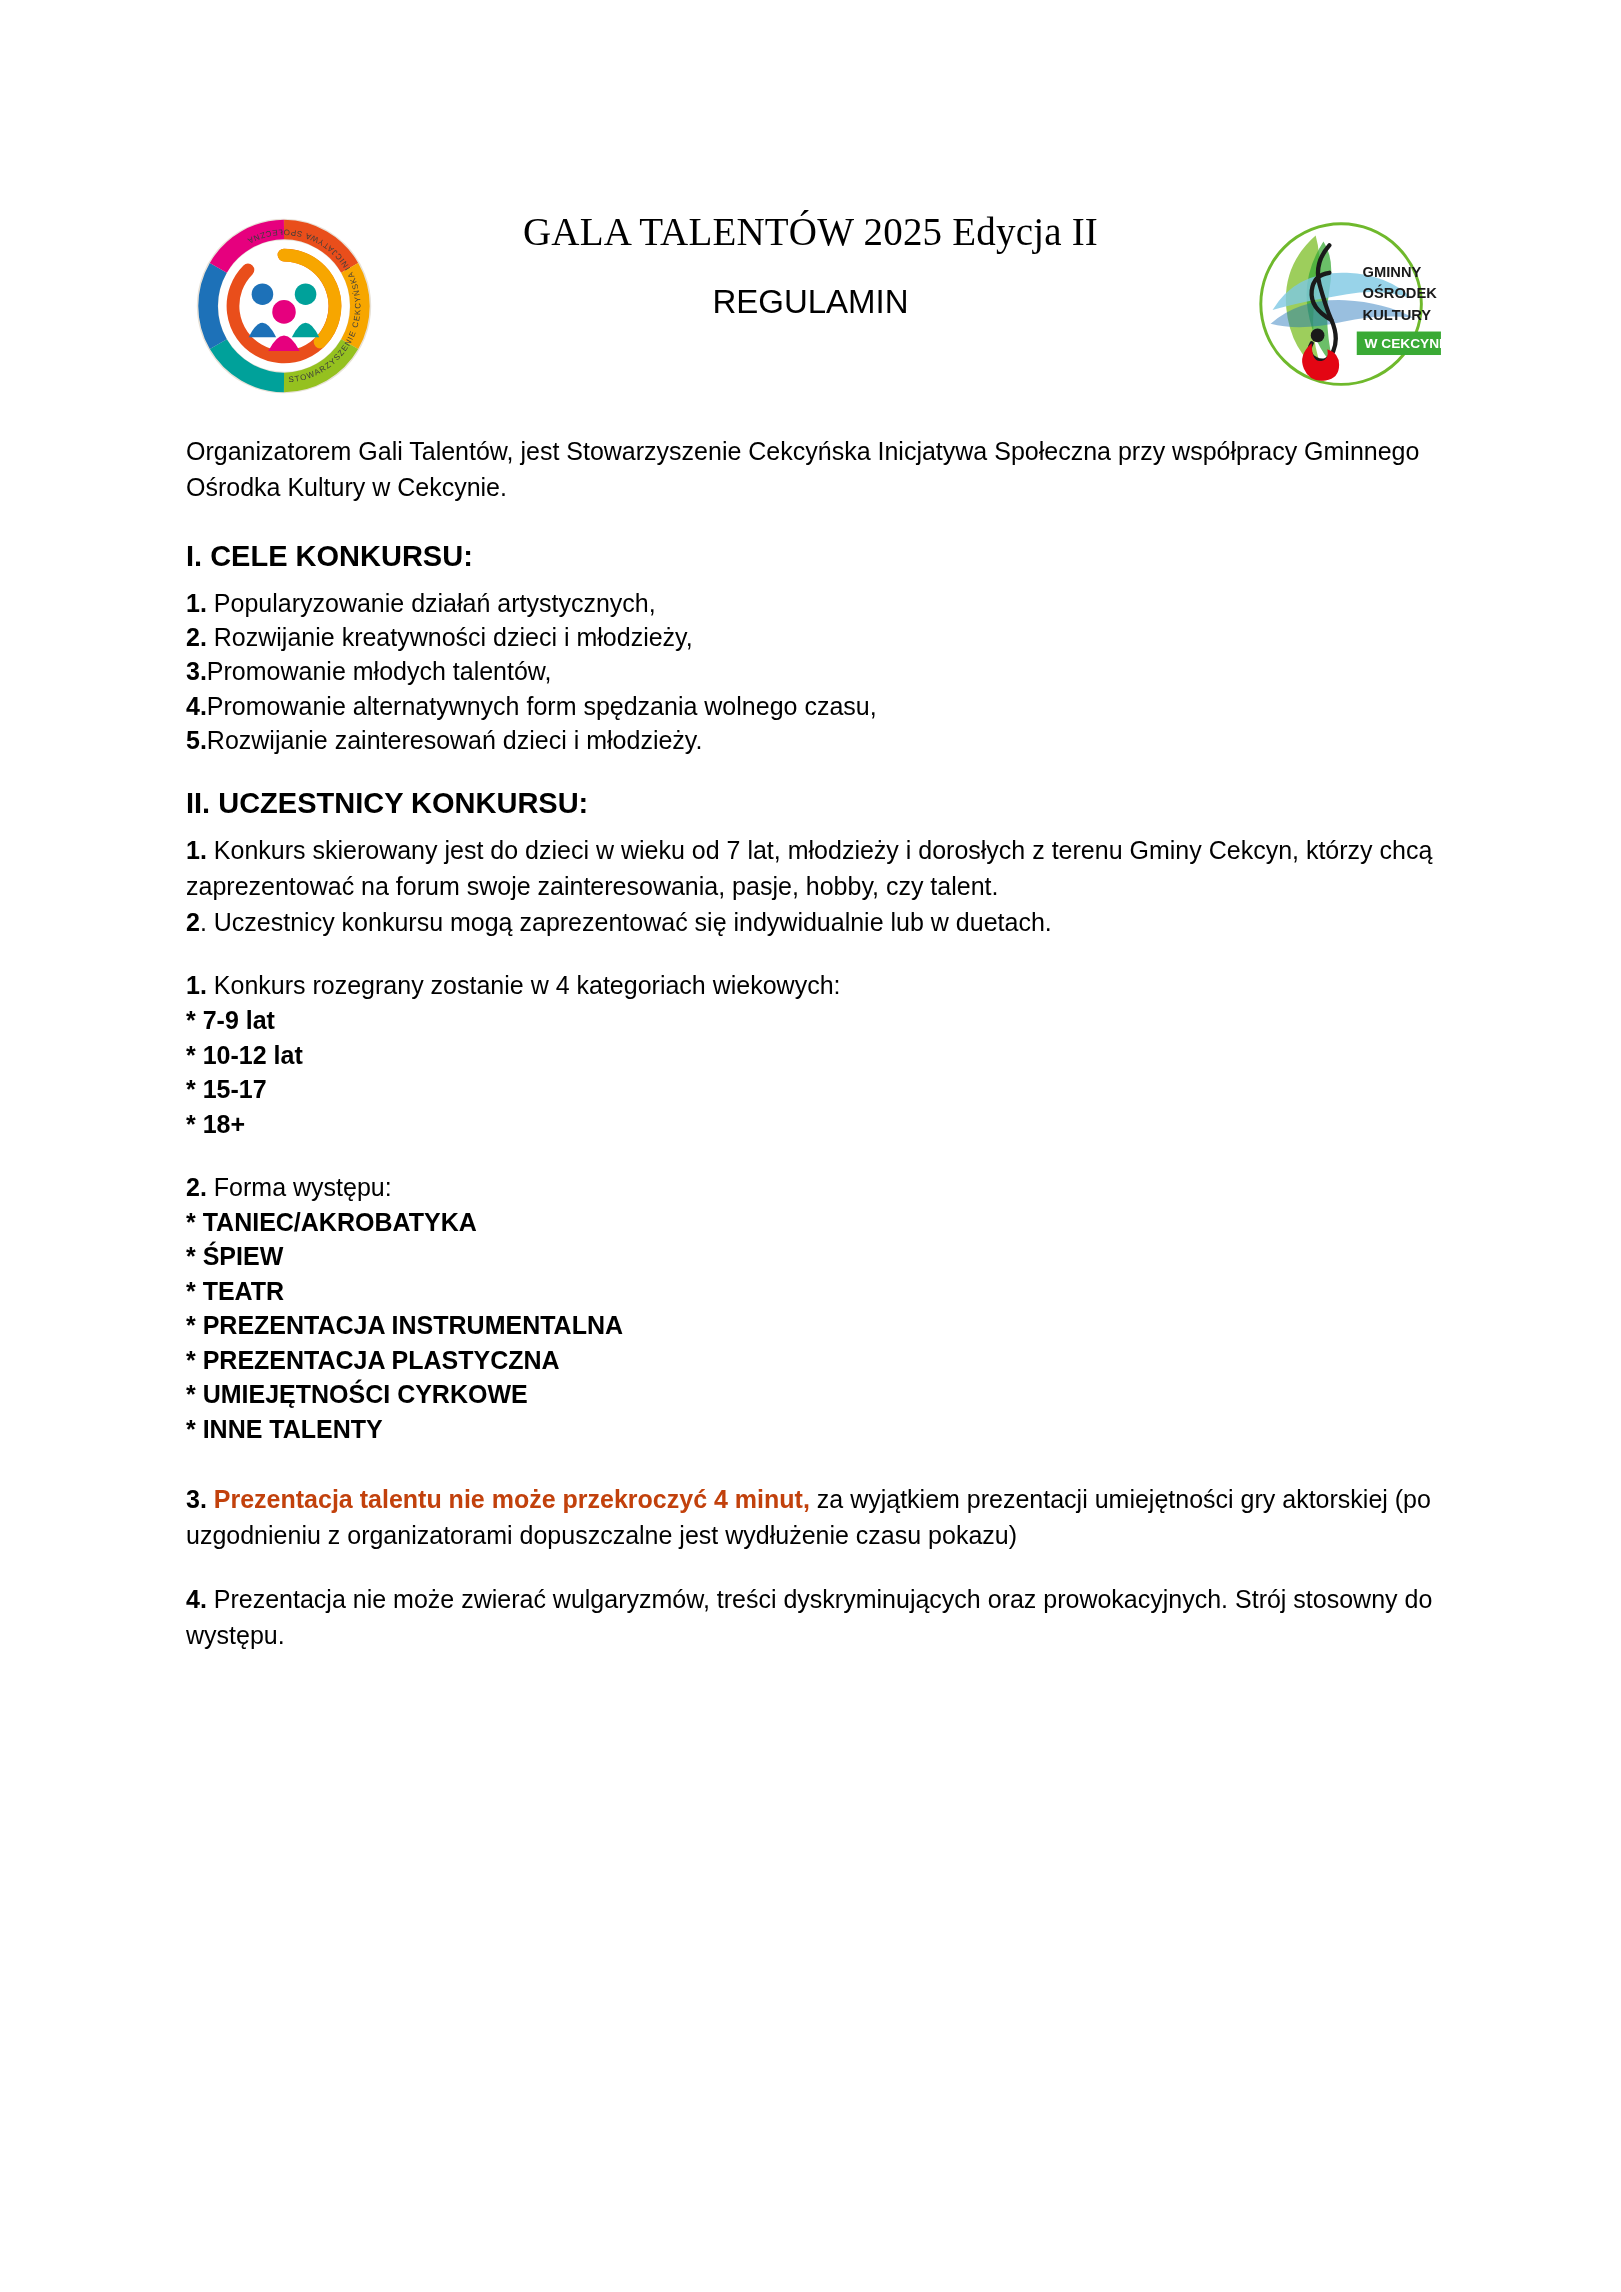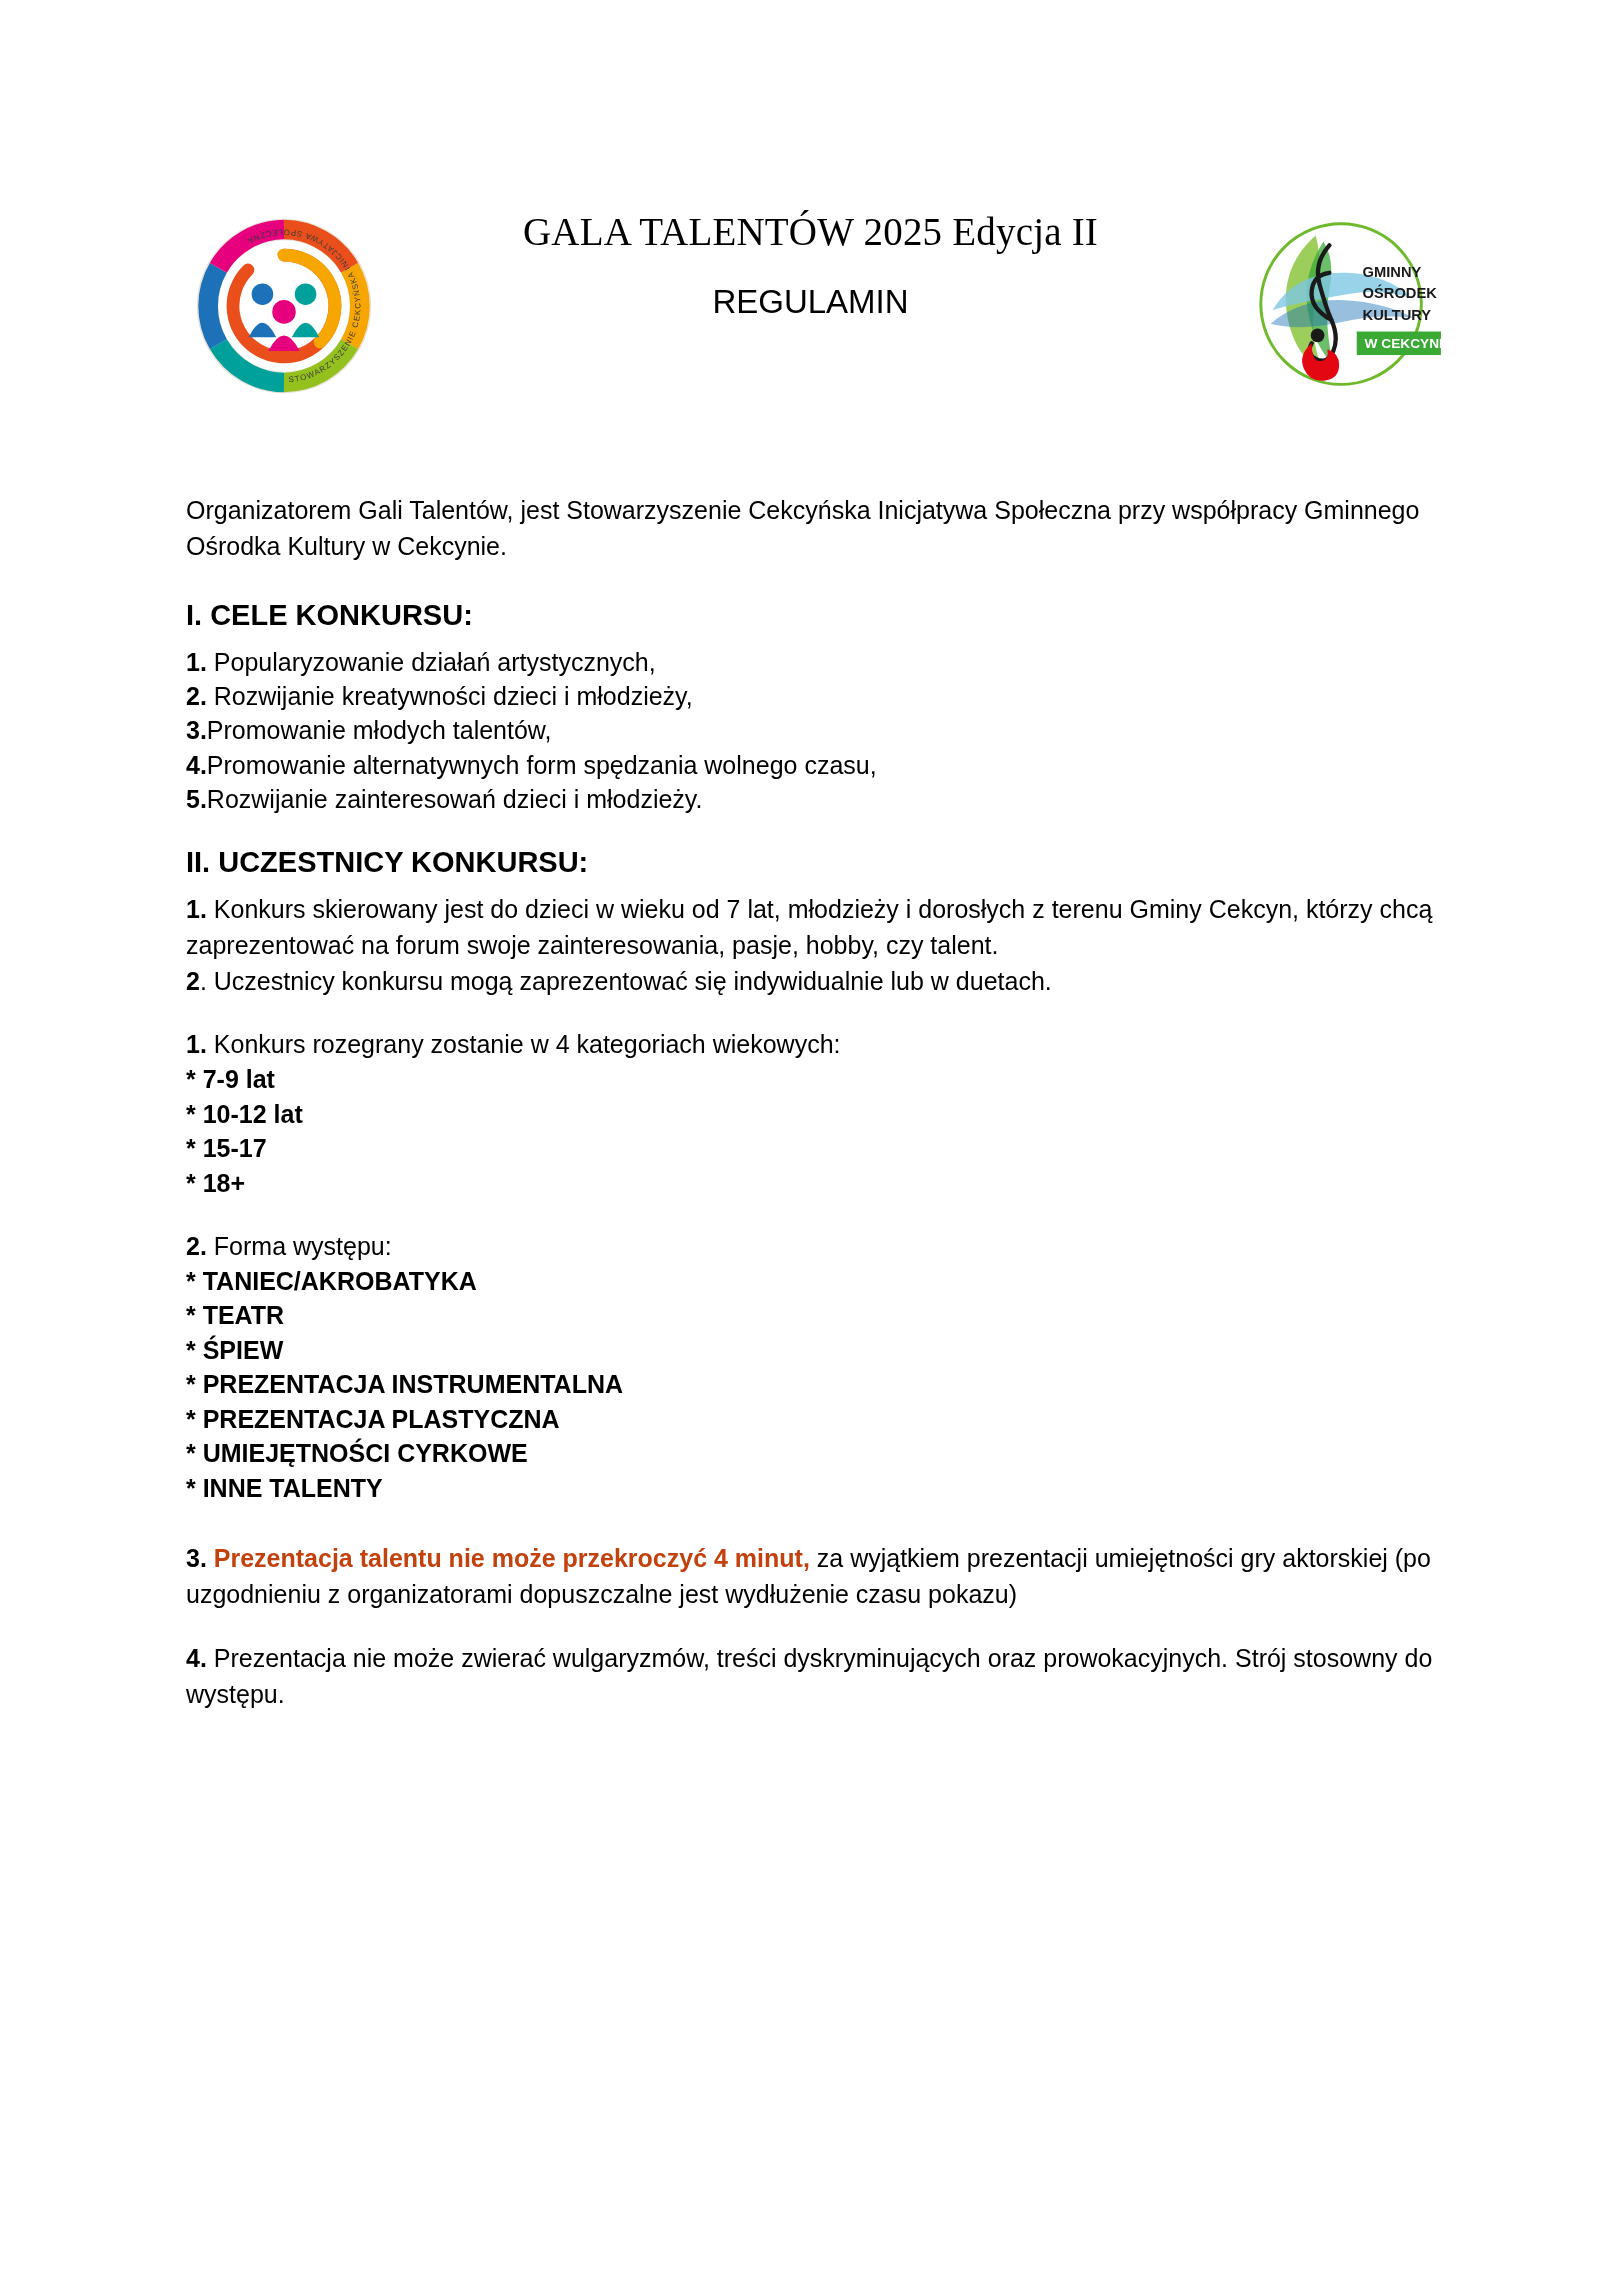--- a/index.html
+++ b/index.html
@@ -59,21 +59,20 @@
   .logo-right {
     position: absolute;
     right: -7.8px;
     top: 8px;
     width: 196px;
     height: 186px;
   }
 
   
   .content {
-    margin-top: 59px;
     font-size: 25px;
     line-height: 1.45;
   }
   .para {
     margin: 0 0 0 0;
     font-size: 25px;
     line-height: 1.44;
   }
   .intro {
     margin-bottom: 33px;
@@ -221,22 +220,22 @@
       <div class="bold-item">* 7-9 lat</div>
       <div class="bold-item">* 10-12 lat</div>
       <div class="bold-item">* 15-17</div>
       <div class="bold-item">* 18+</div>
 
       <div class="spacer-md"></div>
 
       <p class="para"><span class="num">2.</span> <span>Forma występu:</span></p>
 
       <div class="bold-item">* TANIEC/AKROBATYKA</div>
+      <div class="bold-item">* ŚPIEW</div>
       <div class="bold-item">* TEATR</div>
-      <div class="bold-item">* ŚPIEW</div>
       <div class="bold-item">* PREZENTACJA  INSTRUMENTALNA</div>
       <div class="bold-item">* PREZENTACJA PLASTYCZNA</div>
       <div class="bold-item">* UMIEJĘTNOŚCI CYRKOWE</div>
       <div class="bold-item">* INNE TALENTY</div>
 
       <div class="spacer-lg"></div>
 
       <p class="para"><span class="num">3.</span> <span class="red-bold">Prezentacja talentu nie może przekroczyć 4 minut,</span><span> za wyjątkiem prezentacji umiejętności gry aktorskiej (po uzgodnieniu z organizatorami dopuszczalne jest wydłużenie czasu pokazu)</span></p>
 
       <div class="spacer-md"></div>

